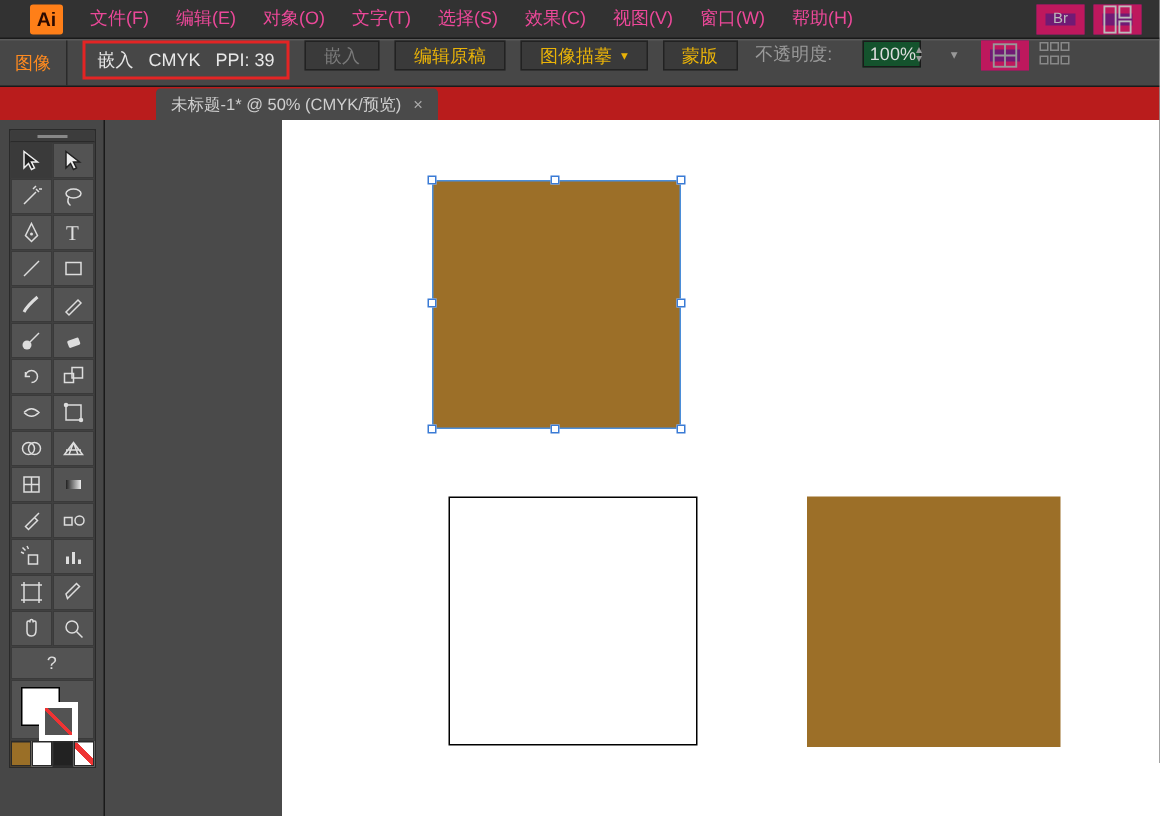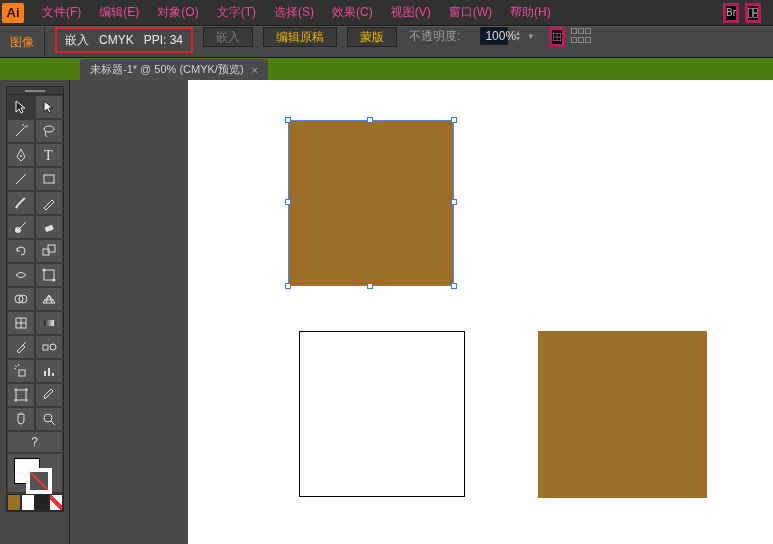--- a/index.html
+++ b/index.html
@@ -10,40 +10,40 @@
     font-size: 12px;
     color: #cccccc;
     overflow: hidden;
     position: relative;
   }
   .menubar {
     height: 26px;
     background: #323232;
     display: flex;
     align-items: center;
-    padding-left: 2px;
+    padding-left: 20px;
     gap: 2px;
     border-bottom: 1px solid #1a1a1a;
   }
   .logo {
     width: 22px; height: 20px;
     background: #ff7f18;
     color: #2b0a00;
     font-weight: bold;
     font-size: 13px;
     display: flex; align-items: center; justify-content: center;
     border-radius: 2px;
     margin-right: 8px;
   }
   .menu-item { padding: 4px 8px; color: #ec4899; cursor: default; }
   .menubar-right { margin-left: auto; display: flex; align-items: center; gap: 6px; padding-right: 12px; }
   .menubar-icon {
-    width: 16px; height: 20px;
-    border: 3px solid #be185d;
-    background: #000000;
+    width: 32px; height: 20px;
+    border: 6px solid #be185d;
+    background: #701a75;
     display: flex; align-items: center; justify-content: center;
     font-size: 10px; color: #bbb;
   }
   .controlbar {
     height: 32px;
     background: #474747;
     border-top: 1px solid #5a5a5a;
     border-bottom: 1px solid #1a1a1a;
     display: flex;
     align-items: flex-start;
@@ -66,40 +66,40 @@
     padding: 2px 12px;
     height: 20px;
     display: flex; align-items: center;
     cursor: default;
   }
   .cb-btn.dim { color: #7a7a7a; }
   .cb-drop::after { content: "▾"; margin-left: 6px; font-size: 9px; }
   .opacity-group { display: flex; align-items: center; gap: 20px; margin-left: 2px;}
   .opacity-label { color: #9a9a9a; }
   .opacity-field {
-    width: 28px; height: 18px;
-    background: #0f172a;
+    width: 39px; height: 18px;
+    background: #14532d;
     border: 1px solid #1a1a1a;
     color: #ddd;
     display: flex; align-items: center; padding: 0 4px;
     justify-content: space-between;
   }
   .small-arrows { font-size: 8px; color: #999; line-height: 6px; }
   .cb-end-icons { display:flex; gap:6px; margin-left:6px;}
   .grid-icon {
     width: 22px; height: 18px;
     display:flex; flex-wrap:wrap;
   }
   .grid-icon span { width:6px; height:6px; border:1px solid #888; margin:0.5px;}
   .tabbar {
     height: 22px;
-    background: #4d7c0f;
+    background: #b91c1c;
     display: flex;
     align-items: flex-end;
-    padding-left: 80px;
+    padding-left: 104px;
   }
   .doc-tab {
     background: #4a4a4a;
     padding: 3px 10px;
     color: #cfcfcf;
     display: flex; align-items: center; gap: 8px;
     border-top-left-radius: 3px;
     border-top-right-radius: 3px;
     font-size: 11px;
   }
@@ -235,24 +235,25 @@
         </svg>
     </div>
   </div>
 </div>
 
 <div class="controlbar">
   <div class="cb-label">图像</div>
   <div class="highlight-box">
     <span>嵌入</span>
     <span>CMYK</span>
-    <span>PPI: 34</span>
+    <span>PPI: 39</span>
   </div>
   <div class="cb-btn dim">嵌入</div>
   <div class="cb-btn">编辑原稿</div>
+  <div class="cb-btn cb-drop">图像描摹</div>
   <div class="cb-btn">蒙版</div>
   <div class="opacity-group">
     <span class="opacity-label">不透明度:</span>
     <div class="opacity-field">
       <span>100%</span>
       <span class="small-arrows">▴<br>▾</span>
     </div>
     <span style="font-size:9px;color:#999;">▾</span>
   </div>
   <div class="cb-end-icons">

